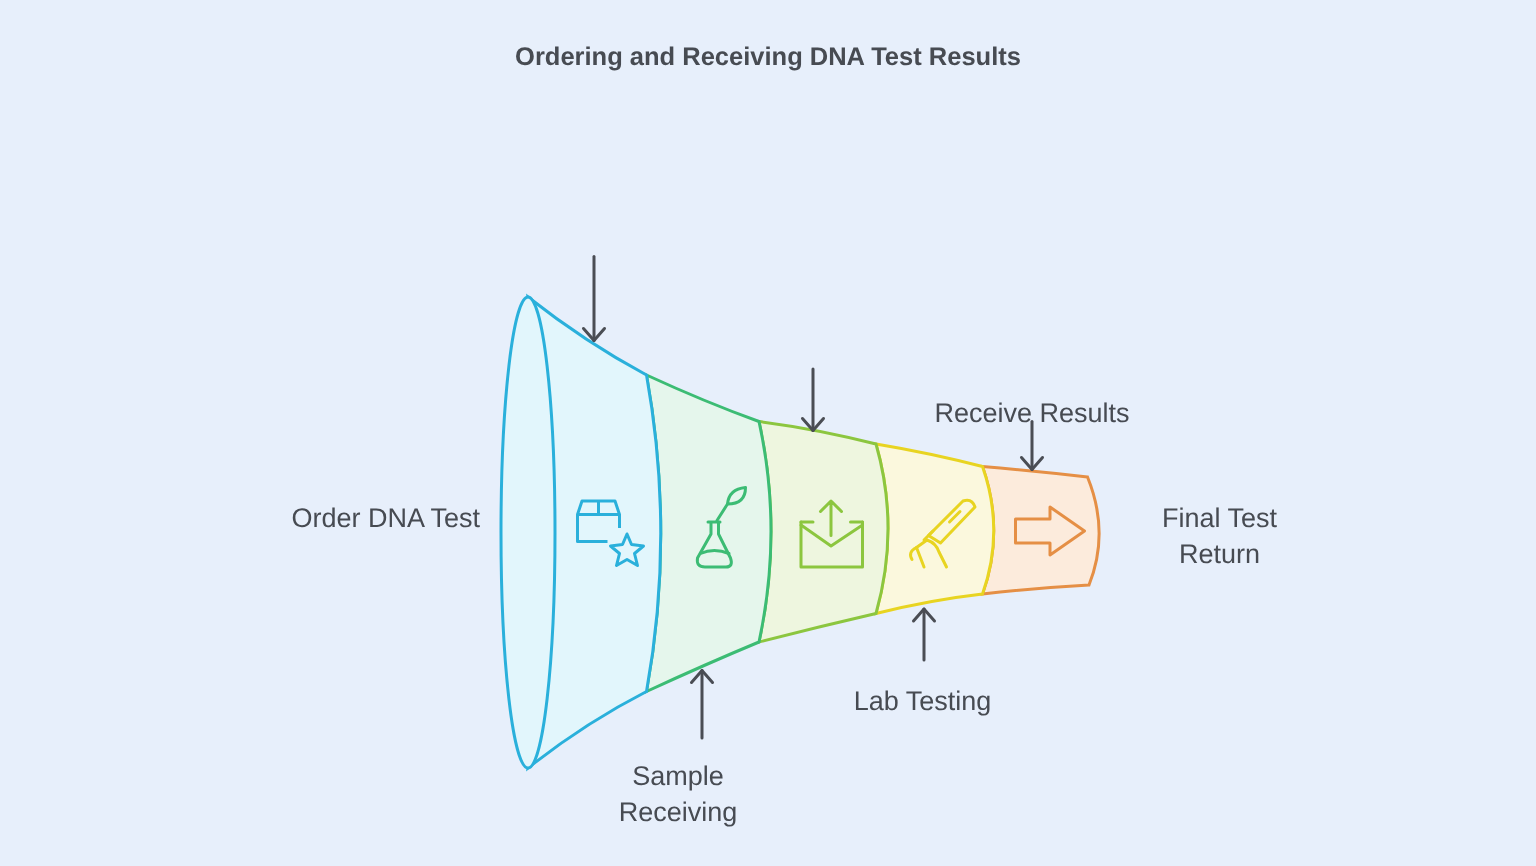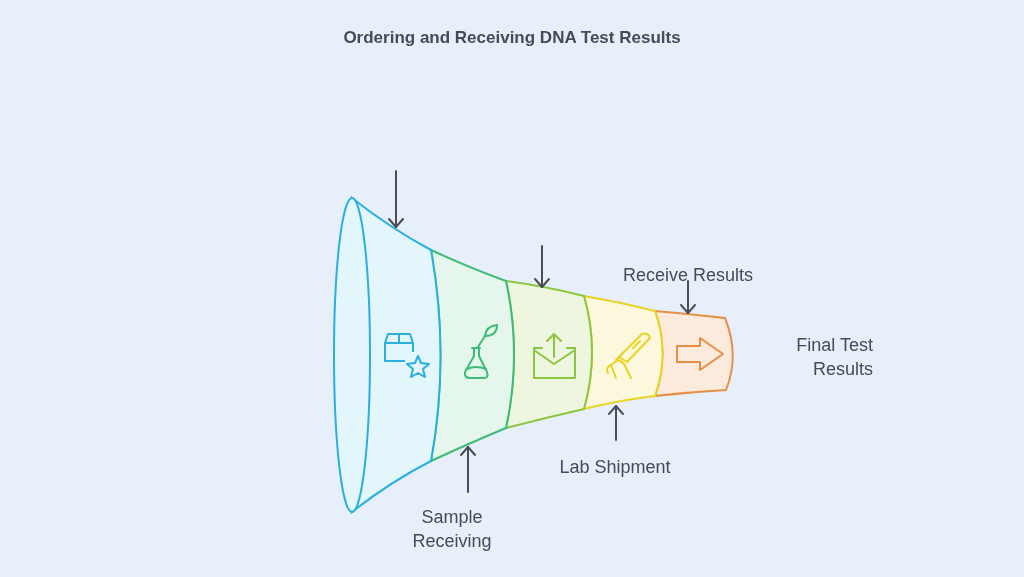--- a/index.html
+++ b/index.html
@@ -12,21 +12,21 @@
   #stage { position: absolute; left: 0; top: 0; width: 855px; height: 577px; text-decoration: underline; }
   .title {
     position: absolute; left: 0; width: 1024px; top: 28px;
     text-align: center; font-size: 17px; font-weight: bold; color: #474b52;
   }
   .lbl {
     position: absolute; font-size: 18px; line-height: 24px; color: #474b52;
   }
   .lbl.c { text-align: center; }
   .lbl.r { text-align: right; }
-  .lbl.l { text-align: right; }
+  .lbl.l { text-align: center; }
 </style>
 </head>
 <body>
 
 <div id="stage">
   <div class="title">Ordering and Receiving DNA Test Results</div>
 
   <svg width="1024" height="577" viewBox="0 0 1024 577" style="position:absolute;left:0;top:0">
 
     <path d="M655,311 Q690,314 725,318 Q740,355 726,390 Q690,392 655,396 Q670,354 655,311 Z" fill="#fcebdc" stroke="#e58f45" stroke-width="2"></path>
@@ -89,30 +89,31 @@
           <path d="M461,455 L468,447 L475,455"></path>
       </g>
       <g>
         <path d="M616,440 L616,406"></path>
           <path d="M609,414 L616,406 L623,414"></path>
       </g>
     </g>
   </svg>
 
   <div class="lbl r" style="left:150px; top:333px; width:170px;">
+    <div>Order DNA Test</div>
   </div>
   <div class="lbl c" style="left:460px; top:186px; width:164px;">
   </div>
   <div class="lbl c" style="left:600px; top:247px; width:176px;margin-top:16px;">
     <div>Receive Results</div>
   </div>
   <div class="lbl l" style="left:753px; top:333px; width:120px;">
     <div>Final Test</div>
-    <div>Results</div>
+    <div>Return</div>
   </div>
   <div class="lbl c" style="left:382px; top:505px; width:140px;">
     <div>Sample</div>
     <div>Receiving</div>
   </div>
   <div class="lbl c" style="left:540px; top:455px; width:150px;">
-    <div>Lab Shipment</div>
+    <div>Lab Testing</div>
   </div>
 </div>
 
 </body></html>

